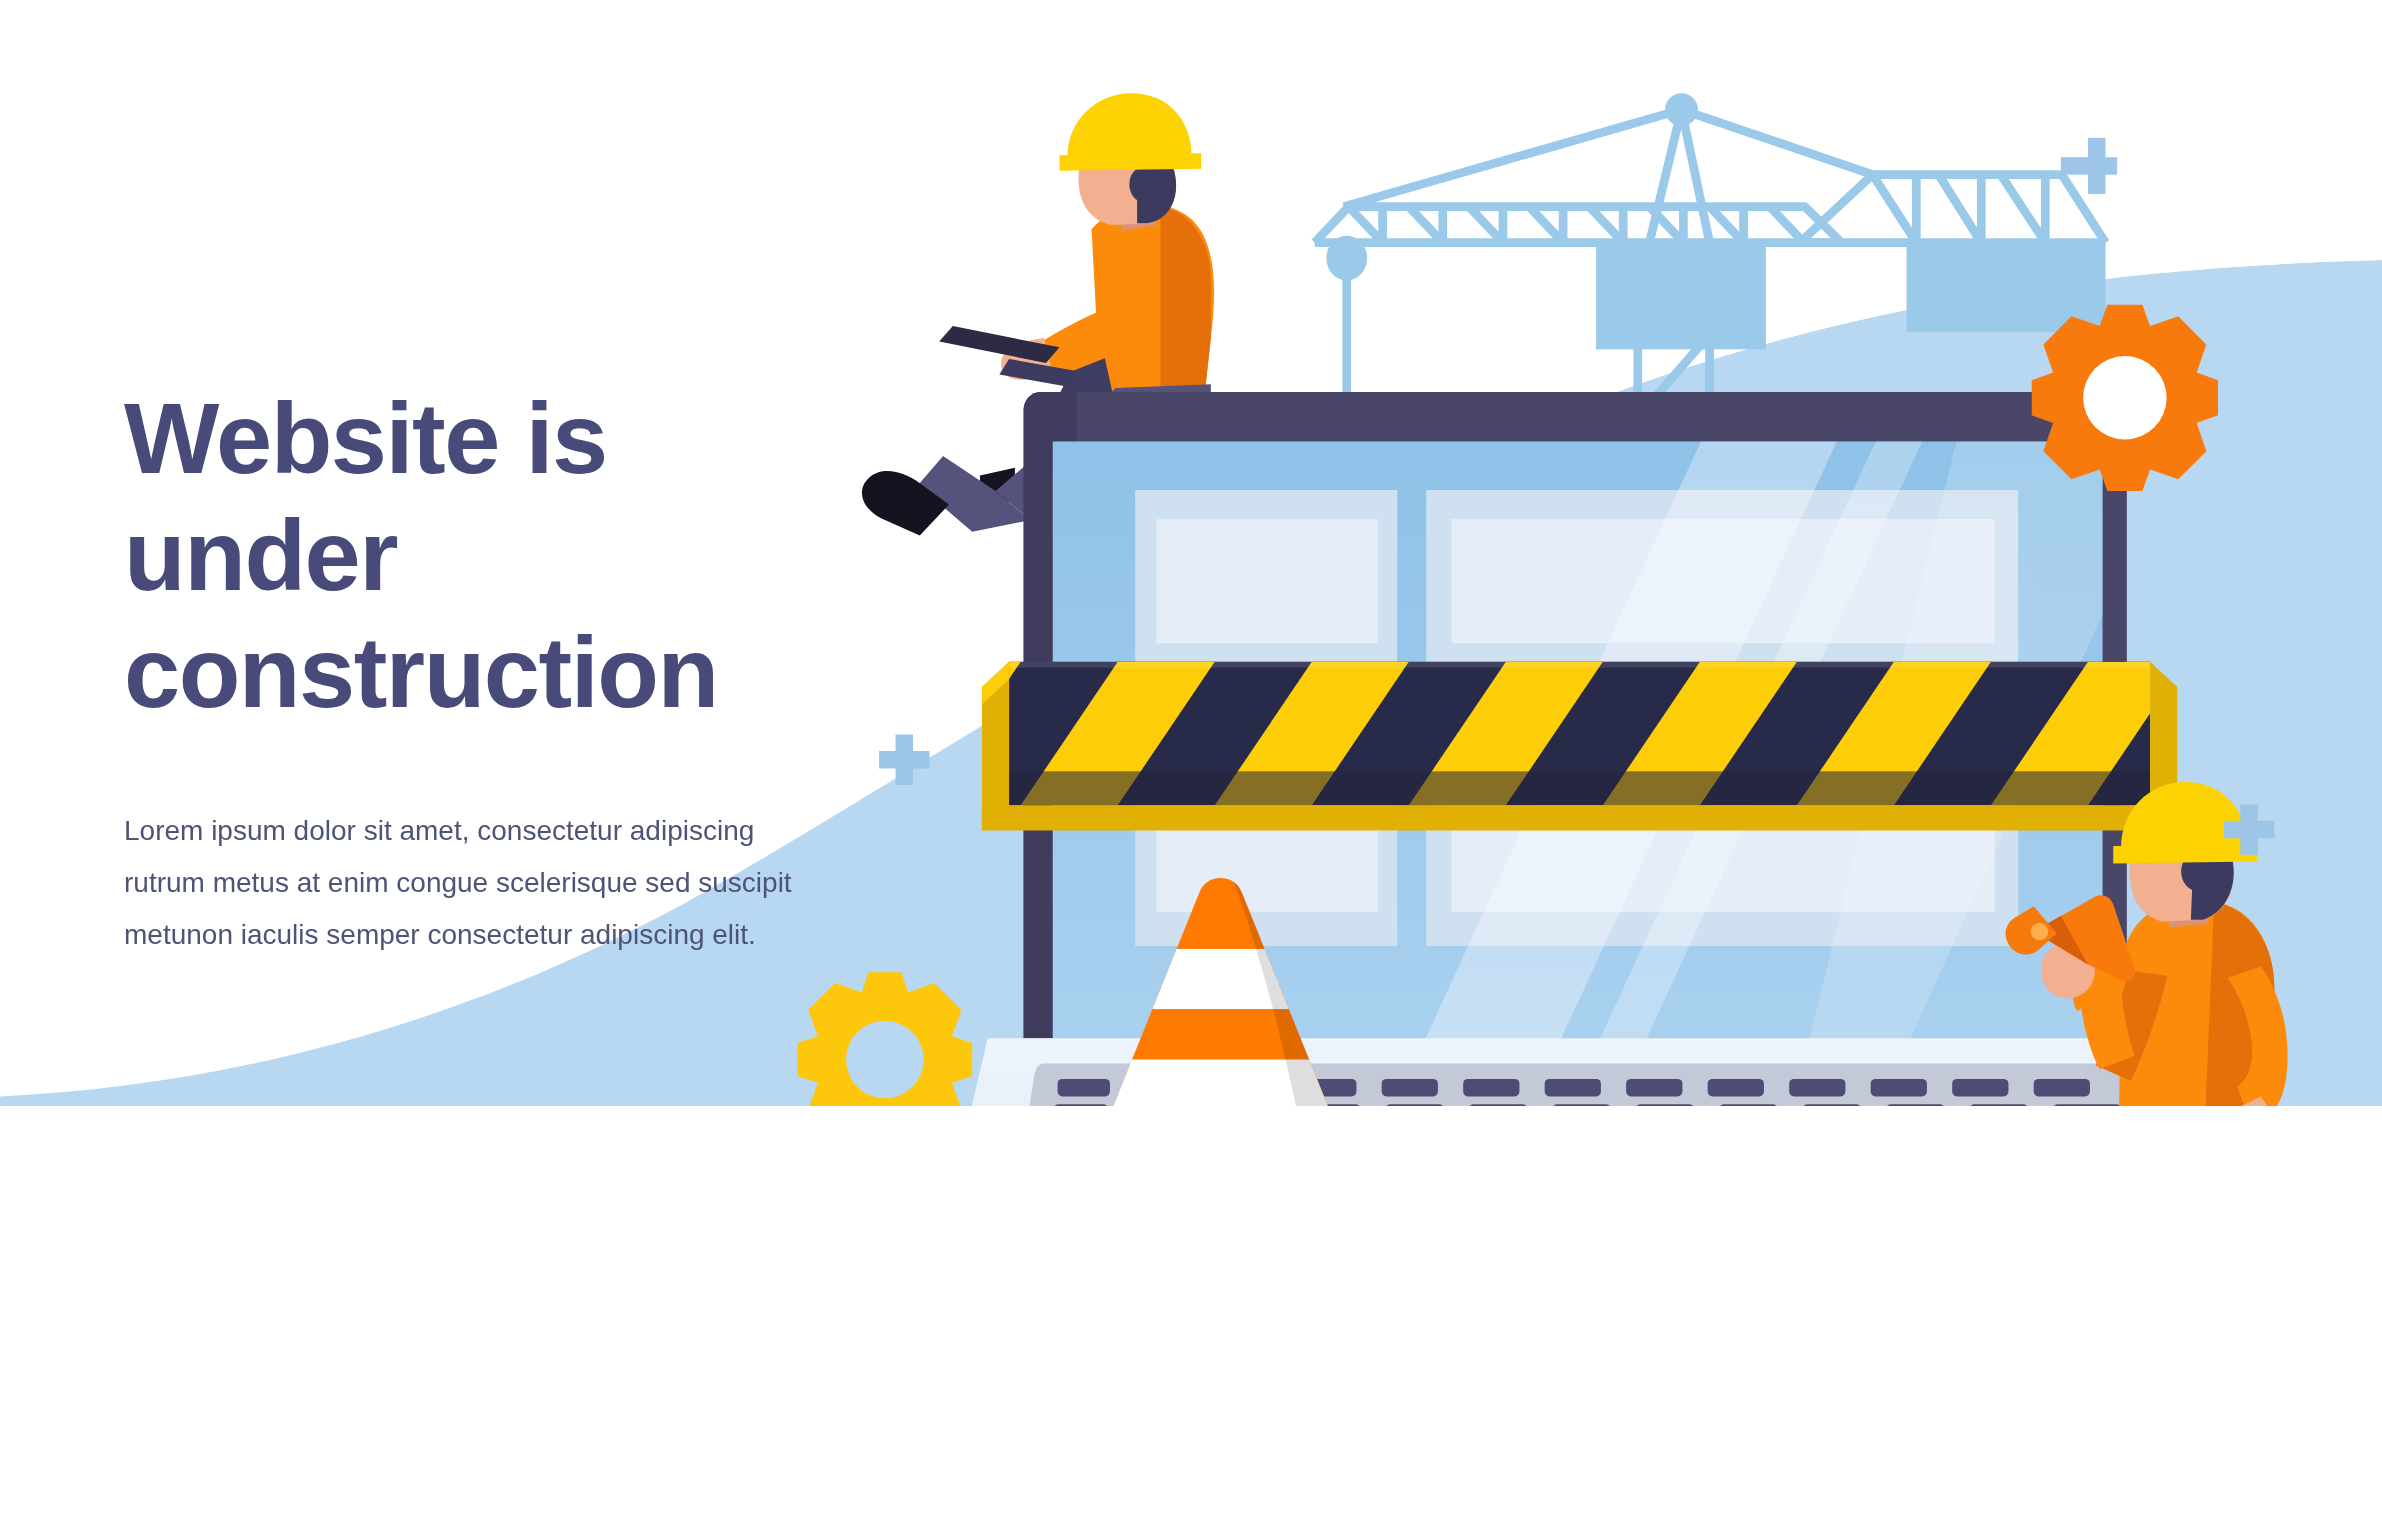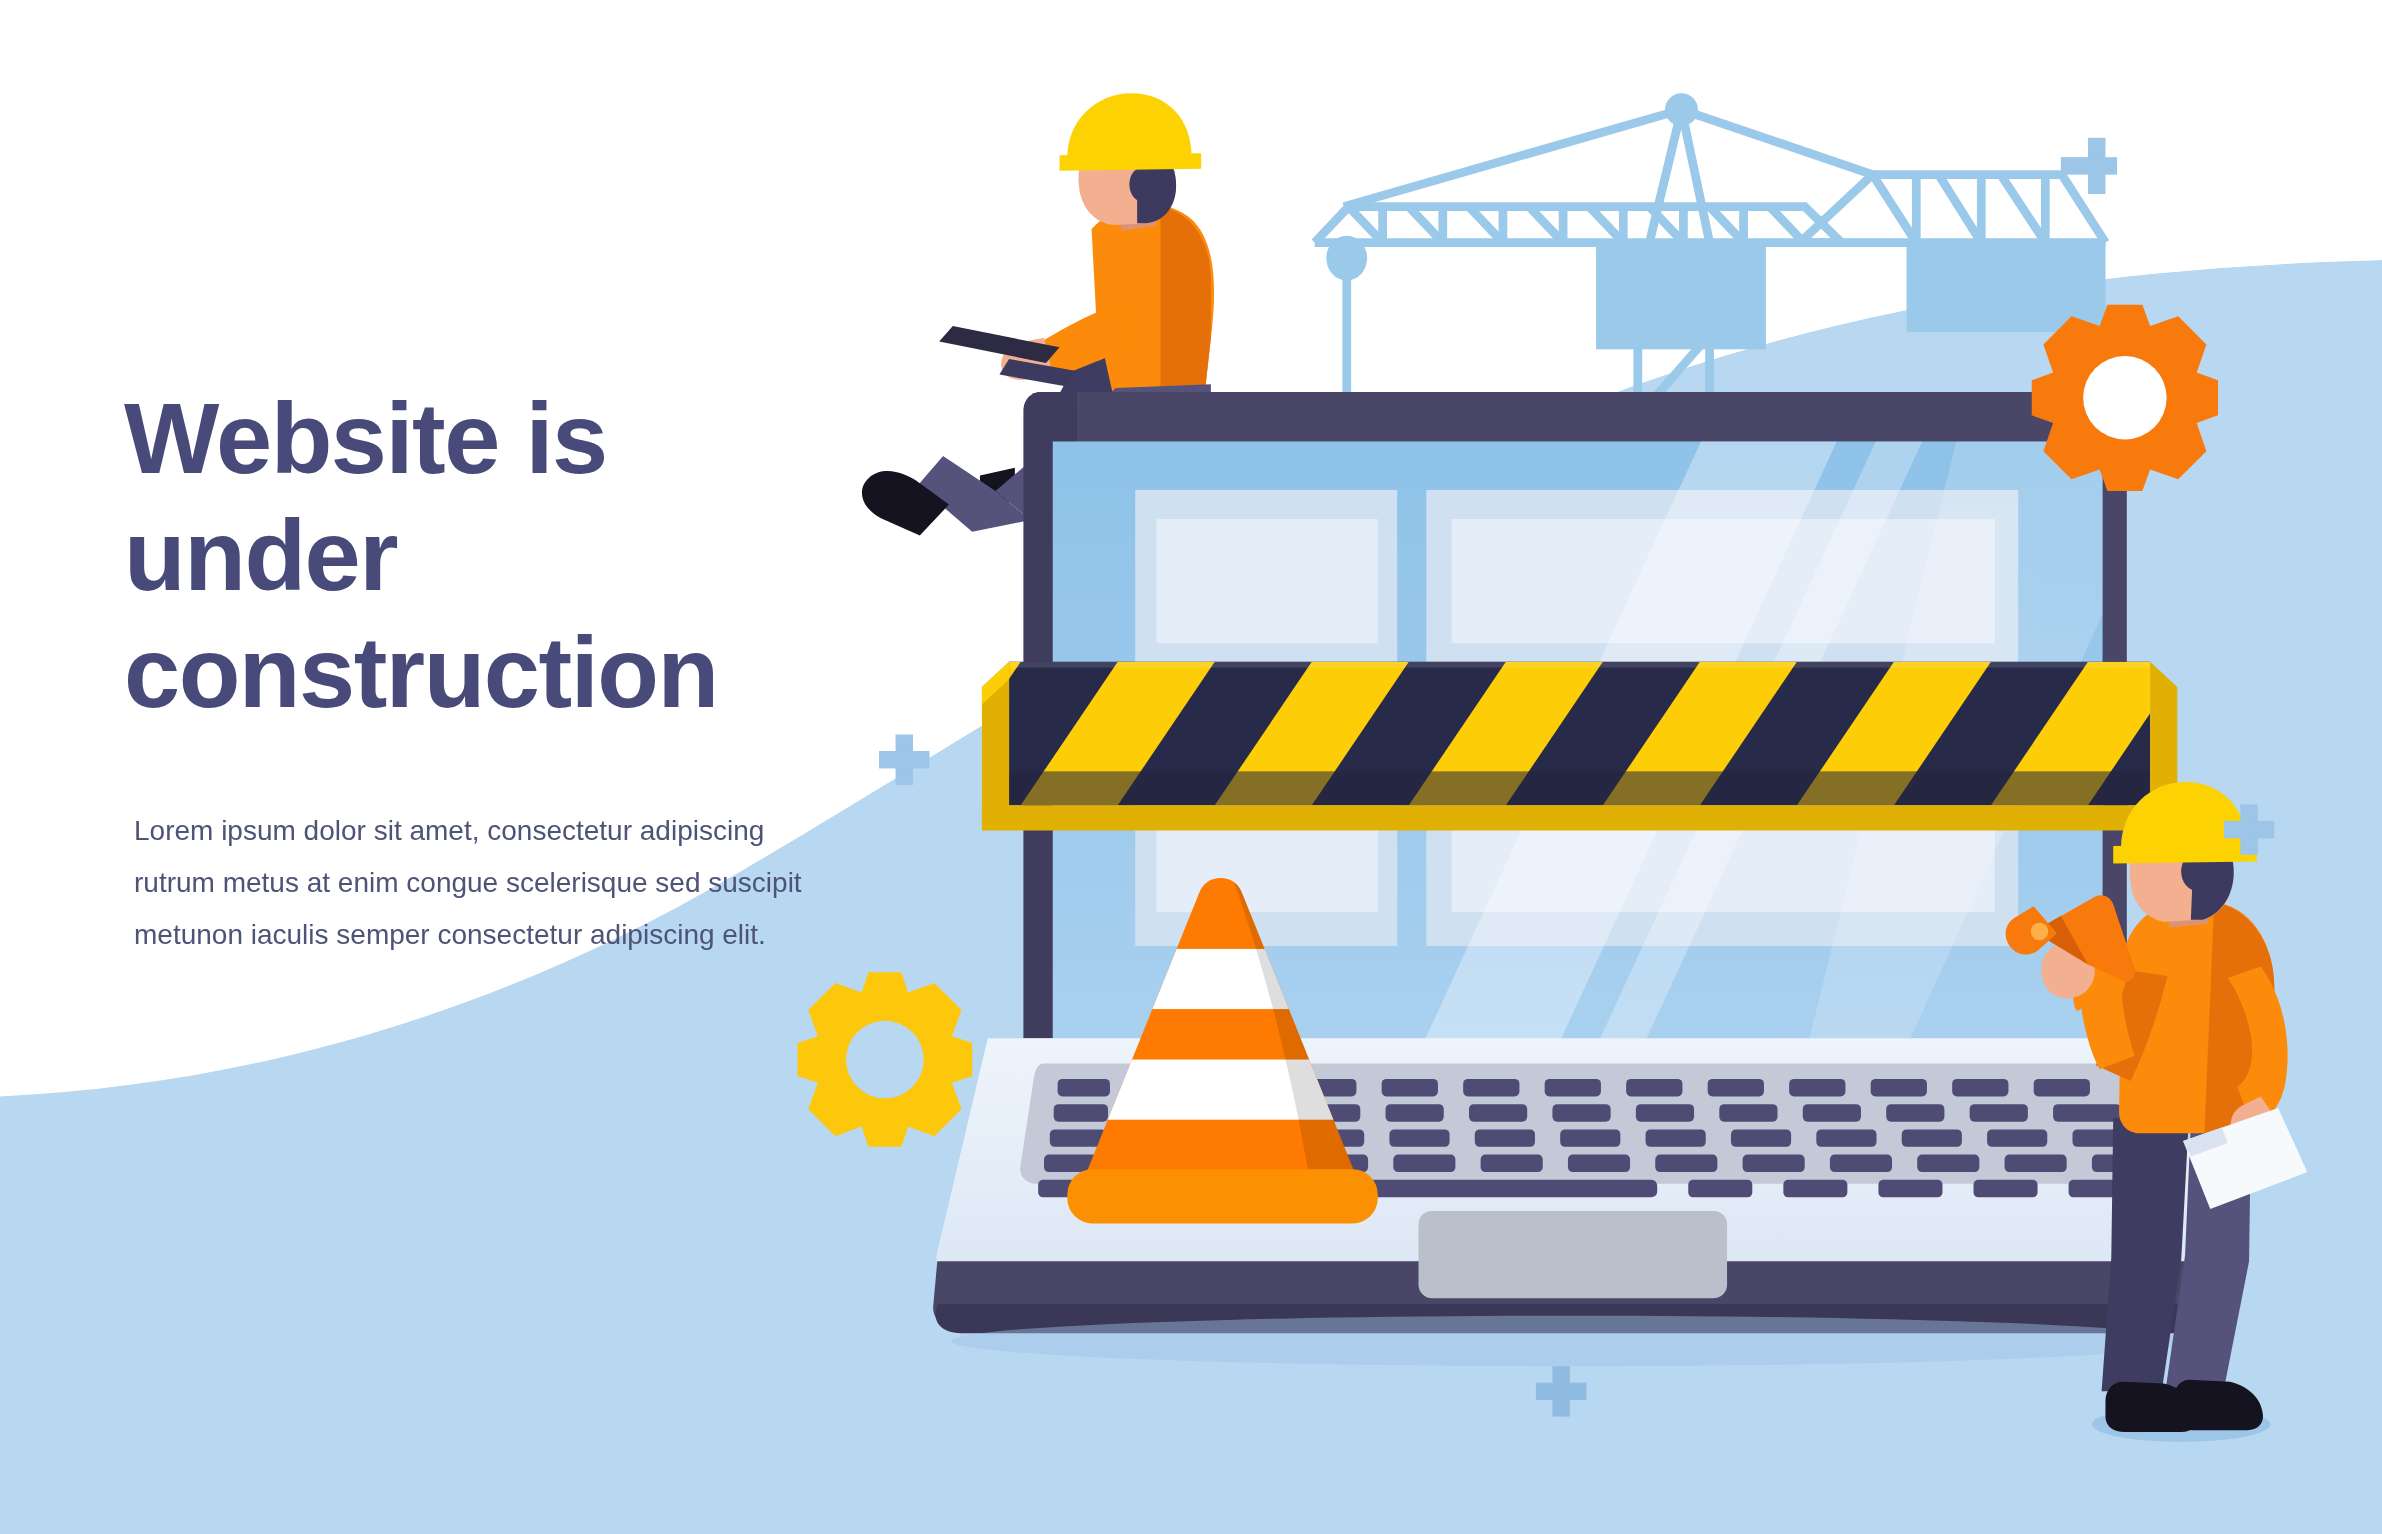--- a/index.html
+++ b/index.html
@@ -1,20 +1,20 @@
 <!DOCTYPE html>
 <html><head>
 <meta charset="utf-8">
 <title>Website is under construction</title>
 <style>
   html,body{margin:0;padding:0;background:#fff;}
   body{font-family:"Liberation Sans", sans-serif;}
   #stage{
     position:relative;
-    width:2382px;height:1534px;
+    width:2382px;height:1106px;
     overflow:hidden;
     background:#ffffff;
   }
   #bg-svg,#art-svg{
     position:absolute;left:0;top:0;
     width:2382px;height:1534px;
     display:block;
   }
   #text-col{
     position:absolute;
@@ -26,21 +26,21 @@
     margin:0;
     font-family:"Liberation Sans", sans-serif;
     font-size:101px;
     line-height:1.16;
     font-weight:bold;
     letter-spacing:-1.5px;
     color:#484a7a;
     white-space:pre-line;
   }
   #subcopy{
-    margin:74px 0 0 10px;
+    margin:74px 0 0 0;
     font-family:"Liberation Sans", sans-serif;
     font-size:28px;
     line-height:1.85;
     font-weight:normal;
     color:#4e5378;
     max-width:679px;
   }
 </style>
 </head>
 <body>

